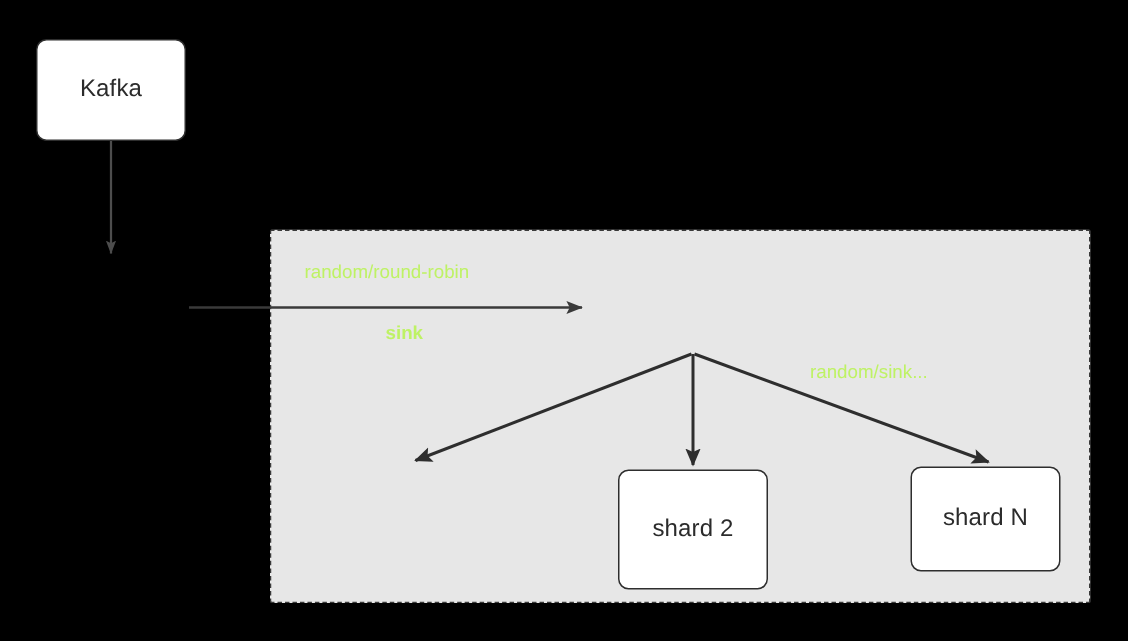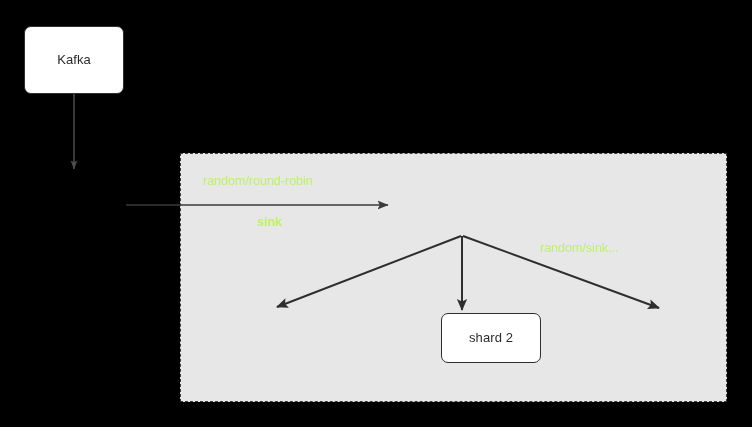--- a/index.html
+++ b/index.html
@@ -28,21 +28,21 @@
   .node-box {
     position: absolute;
     box-sizing: border-box;
     background: #ffffff;
     border: 1.6px solid #2e2e2e;
     border-radius: 7px;
     display: flex;
     align-items: center;
     justify-content: center;
     color: #2b2b2b;
-    font-size: 13px;
+    font-size: 16px;
     line-height: 1.2;
     letter-spacing: 0.1px;
     text-align: center;
     user-select: none;
   }
   .node-label {
     display: block;
   }
   .edge-label {
     position: absolute;
@@ -101,24 +101,27 @@
     </g>
   </svg>
 
   <div class="node-box" style="left:24px; top:26px; width:100px; height:68px;">
     <span class="node-label">Kafka</span>
   </div>
 
 
 
 
-  <div class="node-box" style="left:412px; top:313px; width:100px; height:50px;margin-left:29px;">
+  <div class="node-box" style="left:412px; top:313px; width:100px; height:80px;">
     <span class="node-label">shard 2</span>
   </div>
 
+  <div class="node-box" style="left:607px; top:311px; width:100px; height:70px;">
+    <span class="node-label">shard N</span>
+  </div>
 
   <div class="edge-label" style="left:203px; top:174px;">random/round-robin</div>
 
   <div class="edge-label" style="left:257px; top:215px;font-weight:bold;">sink</div>
 
   <div class="edge-label" style="left:540px; top:241px;">random/sink...</div>
 
 </div>
 
 </body></html>

